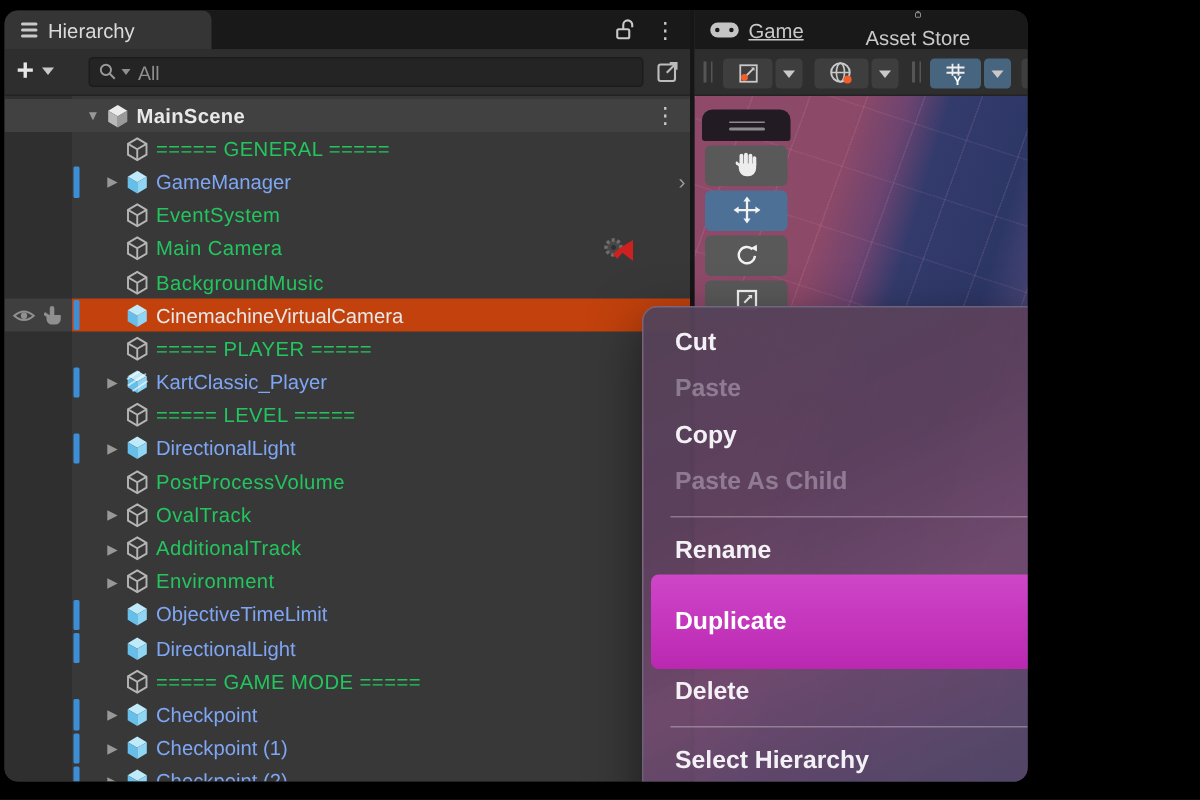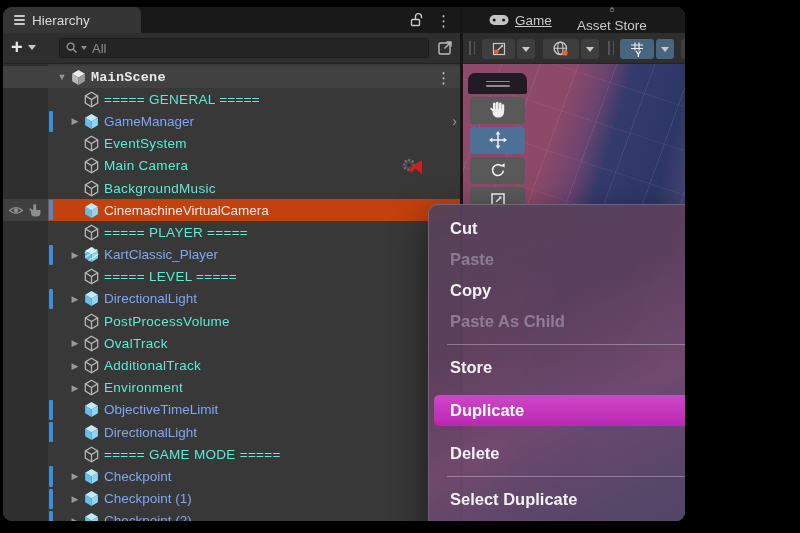--- a/index.html
+++ b/index.html
@@ -40,34 +40,34 @@
   .row.selected .content{background:#c2410c;}
   .row.selected .gut{background:#3f3f3f;}
   .bluebar{position:absolute;left:46px;top:1px;bottom:1px;width:4px;background:#3c8fd7;
     border-radius:1px;display:none;z-index:2;}
   .row.bar .bluebar{display:block;}
   .arrow{width:14px;flex:none;text-align:center;font-size:9px;color:#989898;margin-left:7px;line-height:22px;}
   .row.ind-1 .arrow{margin-left:20px;}
   .icn{width:17px;height:17px;flex:none;margin:0 4px 0 1px;display:flex;align-items:center;justify-content:center;}
   .row .lbl{font-size:13.5px;white-space:nowrap;color:#cbcbcb;}
   .row.c-blue .lbl{color:#7fa6f4;}
-  .row.c-gray .lbl{color:#5eead4;letter-spacing:.3px;}
+  .row.c-gray .lbl{color:#22c55e;letter-spacing:.3px;}
   .row.c-white .lbl{color:#e8e8e8;}
-  .row.header .lbl{font-weight:bold;letter-spacing:.2px;font-family:Liberation Mono, monospace;}
+  .row.header .lbl{font-weight:bold;letter-spacing:.2px;}
   .trail{position:absolute;top:0;height:100%;display:flex;align-items:center;}
   .trail.menu{right:9px;}
   .trail.chev{right:3px;color:#9a9a9a;font-size:14px;}
   .trail.gizmo{right:36px;}
   
   .divider{position:absolute;left:457px;top:0;width:3px;height:100%;background:#161616;z-index:3;}
   #scene{position:absolute;left:460px;top:0;width:325px;height:100%;}
   .tabbar2{position:absolute;left:0;top:0;width:100%;height:26px;background:#191919;}
   .ptab{position:absolute;top:0;height:26px;display:flex;align-items:center;gap:6px;
     color:#c9c9c9;font-size:13.5px;padding:0 10px;}
-  .ptab:nth-child(1){left:16px;text-decoration:underline;}
+  .ptab:nth-child(1){left:0;text-decoration:underline;}
   .ptab:nth-child(2){left:104px;flex-direction:column;}
   .ptab:nth-child(3){left:238px;width:130px;}
   .ptab.active{background:#353535;border-radius:6px 6px 0 0;}
   .toolbar2{position:absolute;left:0;top:26px;width:100%;height:31px;background:#2e2e2e;
     border-bottom:1px solid #232323;box-sizing:border-box;}
   .sep2{position:absolute;top:8px;width:6px;height:14px;display:flex;justify-content:space-between;}
   .sep2 i{width:1.5px;background:#555;display:block;}
   .tbgroup{position:absolute;top:6px;height:20px;display:flex;gap:2px;}
   .tbmain{background:#3e3e3e;border-radius:3px;display:flex;align-items:center;justify-content:center;height:20px;}
   .tbdd{background:#3e3e3e;border-radius:3px;width:18px;display:flex;align-items:center;justify-content:center;}
@@ -88,21 +88,21 @@
   .tbtn.active{background:#4d7196;}
   
   #ctxmenu{position:absolute;left:425px;top:197px;width:357px;box-sizing:border-box;
     border-radius:10px;border:1px solid rgba(255,255,255,.17);padding:8px 0;z-index:10;
     background:linear-gradient(155deg,rgba(84,66,88,.97) 0%,rgba(93,64,93,.96) 30%,
       rgba(113,74,110,.95) 52%,rgba(85,70,103,.96) 75%,rgba(72,64,94,.97) 100%);
     box-shadow:0 12px 34px rgba(0,0,0,.5);}
   .mi{height:31px;display:flex;align-items:center;padding:0 21px;font-size:16.5px;
     font-weight:600;color:#f3f1f5;border-radius:5px;}
   .mi.t-disabled{color:rgba(240,231,245,.35);}
-  .mi.t-highlighted{background:linear-gradient(#cf46c8,#ba28b2);margin:12px 5px;padding:0 16px;color:#fff;text-align:right;}
+  .mi.t-highlighted{background:linear-gradient(#cf46c8,#ba28b2);margin:0 5px;padding:16px 16px;color:#fff;text-align:right;}
   .mi.t-separator{height:1px;background:rgba(255,255,255,.30);margin:7px 18px;padding:0;border-radius:0;}
 </style>
 </head>
 <body>
 
 <div id="window">
 
   <div id="hier">
     <div class="tabbar">
       <div class="tab-hier">
@@ -791,33 +791,33 @@
       <div class="mi t-normal">
         <span>Copy</span>
       </div>
       <div class="mi t-disabled">
         <span>Paste As Child</span>
       </div>
       <div class="mi t-separator">
         <span></span>
       </div>
       <div class="mi t-normal">
-        <span>Store</span>
+        <span>Rename</span>
       </div>
       <div class="mi t-highlighted">
         <span>Duplicate</span>
       </div>
       <div class="mi t-normal">
         <span>Delete</span>
       </div>
       <div class="mi t-separator">
         <span></span>
       </div>
       <div class="mi t-normal">
-        <span>Select Duplicate</span>
+        <span>Select Hierarchy</span>
       </div>
       <div class="mi t-separator">
         <span></span>
       </div>
       <div class="mi t-normal">
         <span>Find References in Scene</span>
       </div>
     </div>
 </div>
 

